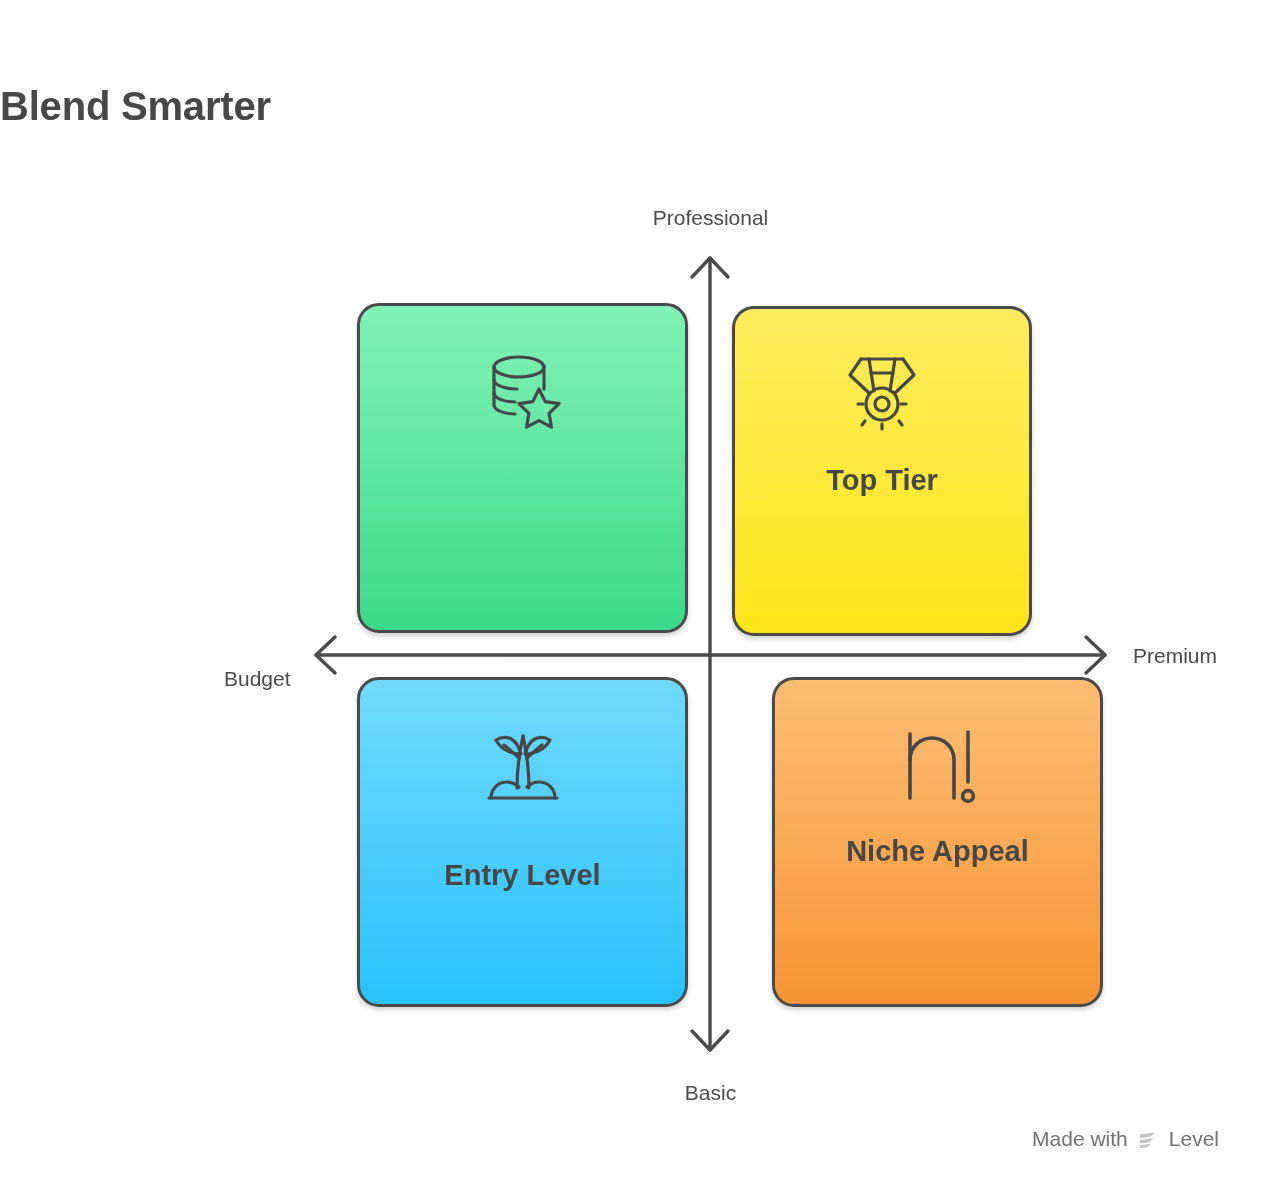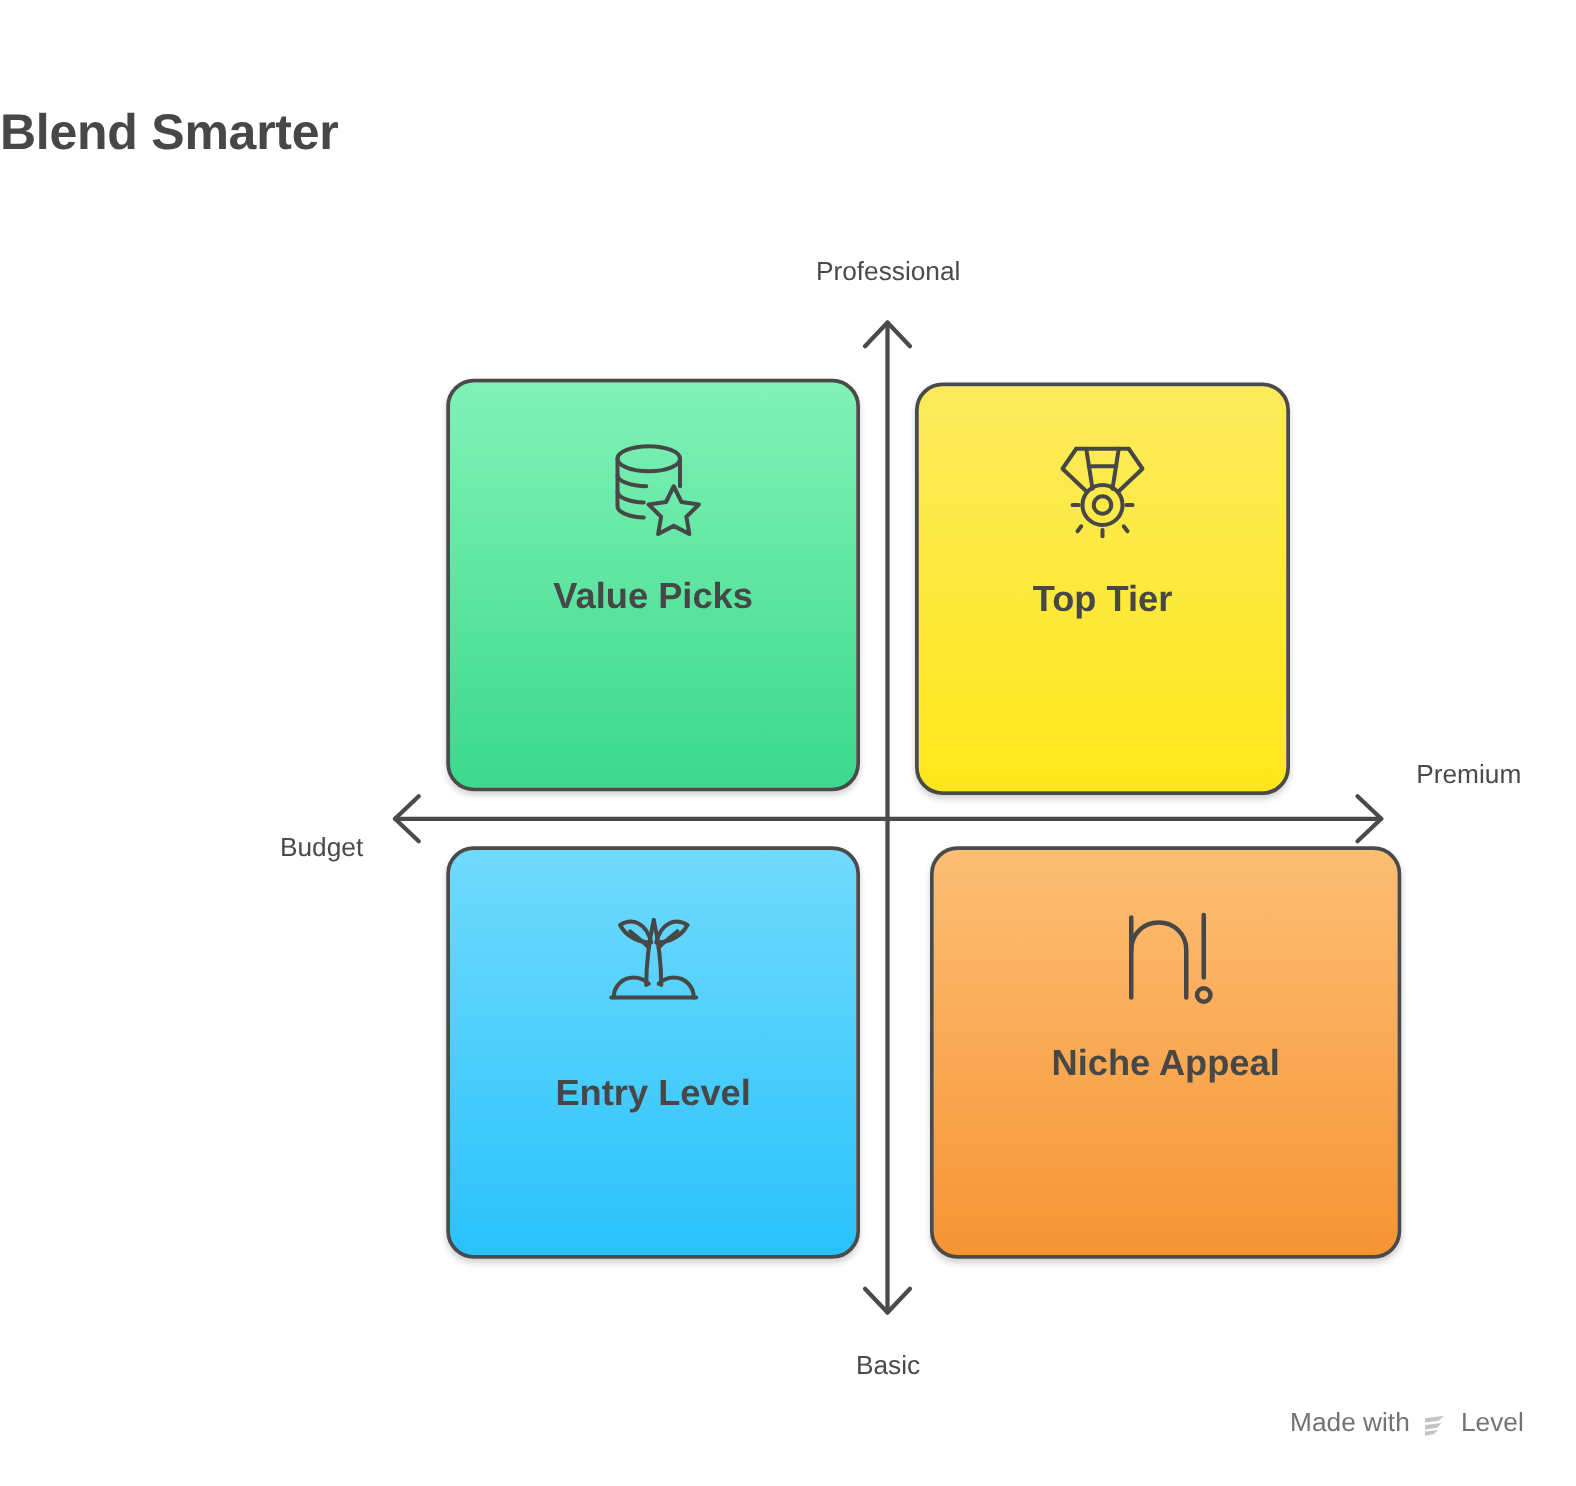--- a/index.html
+++ b/index.html
@@ -39,21 +39,21 @@
 
   .axis-label {
     position: absolute;
     font-size: 21px;
     color: #4a4a4a;
     white-space: nowrap;
   }
   .axis-label-top    { top: 206px; left: 0; width: 1421px; text-align: center; }
   .axis-label-bottom { top: 1081px; left: 0; width: 1421px; text-align: center; }
   .axis-label-left   { top: 667px; left: 224px; }
-  .axis-label-right  { top: 608px; left: 1133px; }
+  .axis-label-right  { top: 644px; left: 1133px; }
 
   
   .card {
     position: absolute;
     border: 3px solid #4a4a4a;
     border-radius: 22px;
     box-sizing: border-box;
     display: flex;
     flex-direction: column;
     align-items: center;
@@ -83,21 +83,21 @@
   #card-tr {
     left: 732px; top: 306px; width: 300px; height: 330px;
     background: linear-gradient(180deg, #fbeb5c 0%, #ffe71a 100%);
   }
   #card-bl {
     left: 357px; top: 677px; width: 331px; height: 330px;
     background: linear-gradient(180deg, #70dafc 0%, #29c2fb 100%);
     gap: 24px;
   }
   #card-br {
-    left: 744px; top: 677px; width: 377px; height: 330px;
+    left: 772px; top: 677px; width: 331px; height: 330px;
     background: linear-gradient(180deg, #fcbe74 0%, #f79434 100%);
   }
 
   
   .watermark {
     position: absolute;
     right: 42px;
     bottom: 38px;
     display: flex;
     align-items: center;
@@ -136,21 +136,20 @@
       <g stroke="#474747" stroke-width="3.2" fill="none" stroke-linecap="round" stroke-linejoin="round">
         <ellipse cx="42" cy="23" rx="25" ry="10"></ellipse>
         <path d="M17 23 V61 C17 66 27 70 38 70"></path>
         <path d="M67 23 V45"></path>
         <path d="M17 36 C17 41 28 45 40 45"></path>
         <path d="M17 49 C17 54 27 58 38 58"></path>
         <path d="M62 45 l6.2 12.6 13.9 2 -10 9.8 2.4 13.8 -12.5 -6.5 -12.5 6.5 2.4 -13.8 -10 -9.8 13.9 -2 z"></path>
       </g>
     </svg>
   </div>
-  <div class="card-label">Value Picks</div>
 </div>
 
 <div class="card" id="card-tr">
   <div class="card-icon">
     <svg width="92" height="92" viewBox="0 0 92 92" xmlns="http://www.w3.org/2000/svg">
       <g stroke="#474747" stroke-width="3.2" fill="none" stroke-linecap="round" stroke-linejoin="round">
         <path d="M25 12 H67"></path>
         <path d="M25 12 L14 28 L33 46"></path>
         <path d="M67 12 L78 28 L59 46"></path>
         <path d="M33 12 L38 44"></path>

